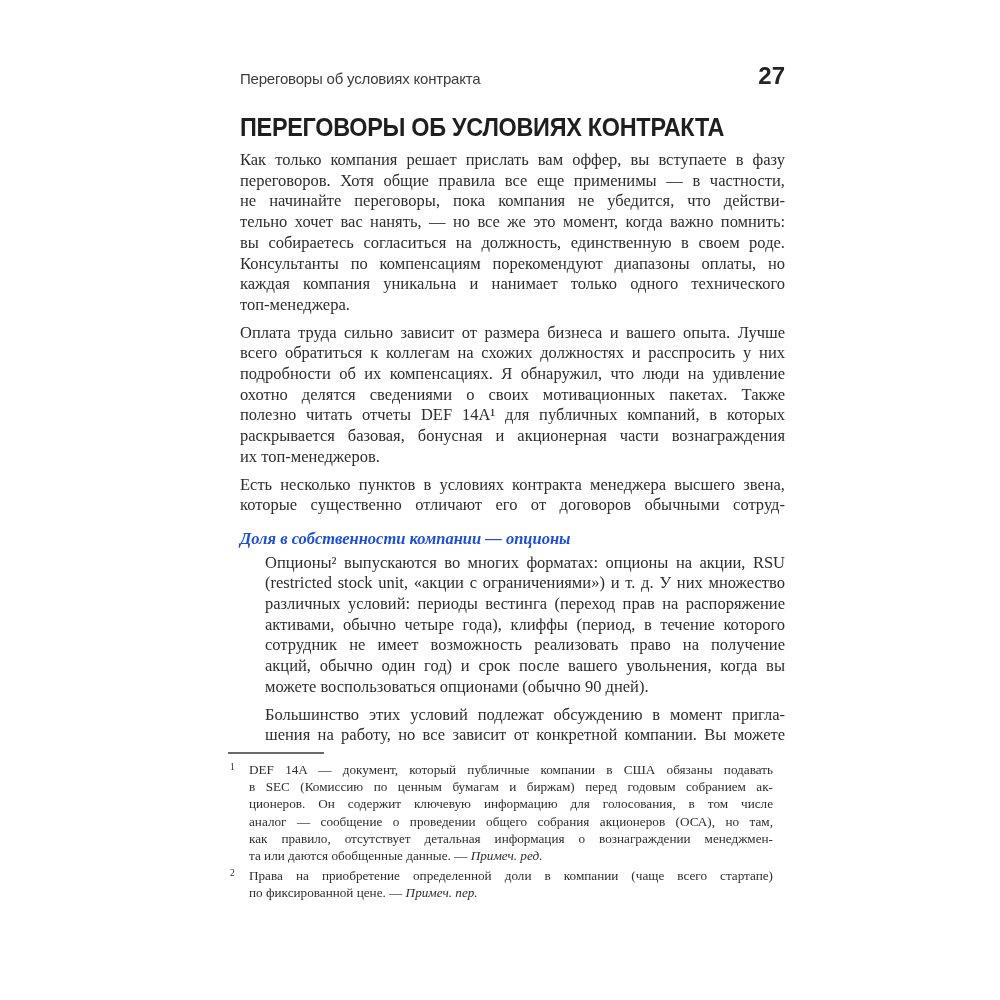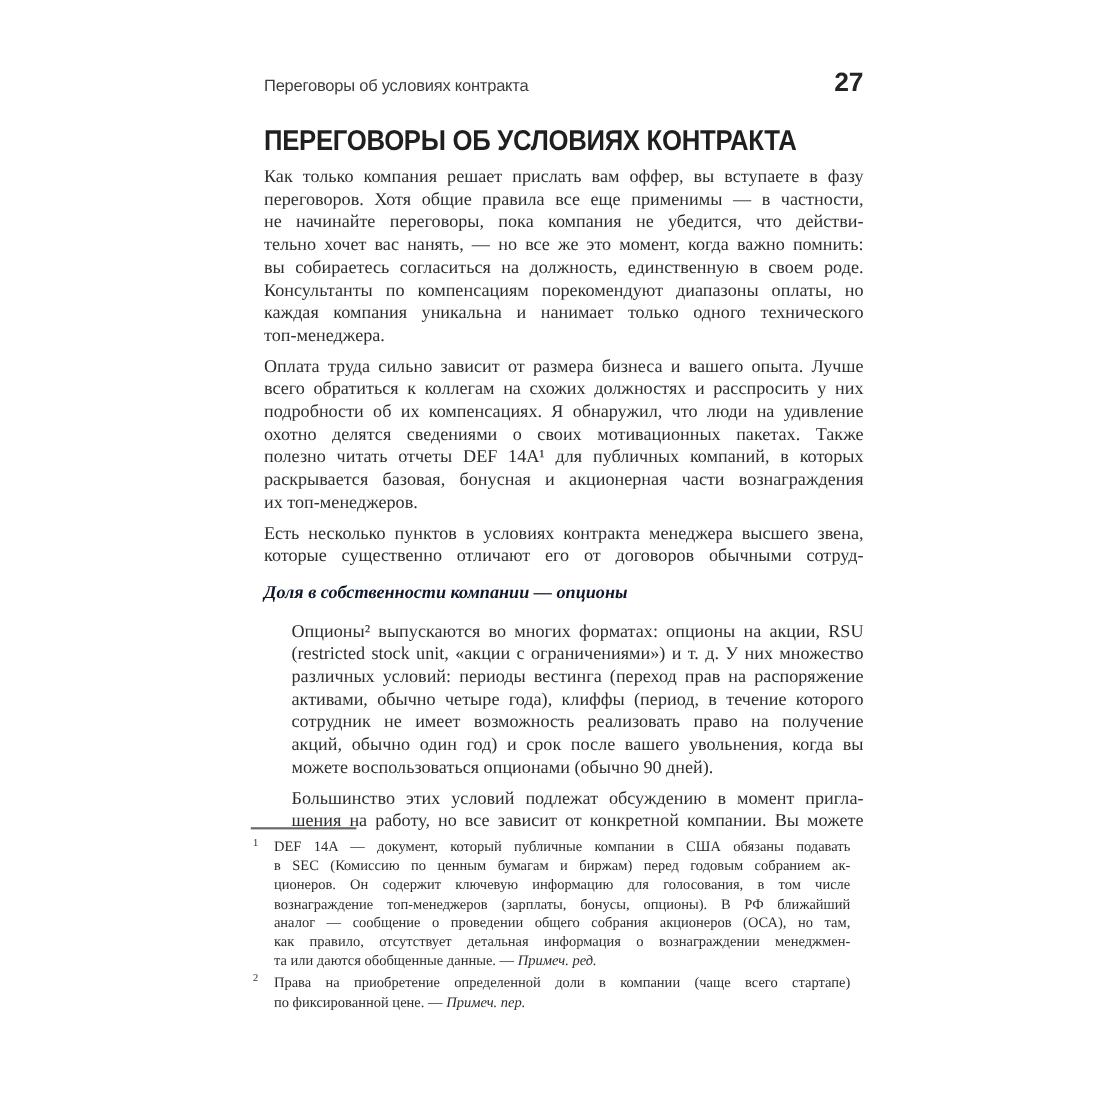--- a/index.html
+++ b/index.html
@@ -41,22 +41,22 @@
 
   
   .body-text { top: 150px; font-size: 16.5px; line-height: 20.7px; }
   .para { margin-bottom: 7px; }
   .para.indented { padding-left: 25px; }
   .line { text-align: justify; text-align-last: justify; }
   .line.last { text-align-last: left; }
   .subheading {
     font-style: italic;
     font-size: 16.5px;
-    color: #0f172a;
-    margin: 13px 0 14px 0;
+    color: #1d4ed8;
+    margin: 13px 0 3px 0;
   }
 
   
   .footnotes { position: absolute; left: 228px; width: 545px; top: 752px; }
   .footnote-separator {
     width: 96px; height: 0;
     border-top: 2px solid #6a6a6a;
     margin-bottom: 7px;
   }
   .footnote {
@@ -132,21 +132,20 @@
   </div>
 
   <div class="footnotes">
     <div class="footnote-separator"></div>
     <div id="footnote-list">
         <div class="footnote">
           <span class="footnote-marker">1</span>
           <div class="line">DEF 14A — документ, который публичные компании в США обязаны подавать</div>
           <div class="line">в SEC (Комиссию по ценным бумагам и биржам) перед годовым собранием ак-</div>
           <div class="line">ционеров. Он содержит ключевую информацию для голосования, в том числе</div>
-          <div class="line">вознаграждение топ-менеджеров (зарплаты, бонусы, опционы). В РФ ближайший</div>
           <div class="line">аналог — сообщение о проведении общего собрания акционеров (ОСА), но там,</div>
           <div class="line">как правило, отсутствует детальная информация о вознаграждении менеджмен-</div>
           <div class="line last"><span>та или даются обобщенные данные. — </span><span class="italic">Примеч. ред.</span></div>
         </div>
         <div class="footnote">
           <span class="footnote-marker">2</span>
           <div class="line">Права на приобретение определенной доли в компании (чаще всего стартапе)</div>
           <div class="line last"><span>по фиксированной цене. — </span><span class="italic">Примеч. пер.</span></div>
         </div>
       </div>

